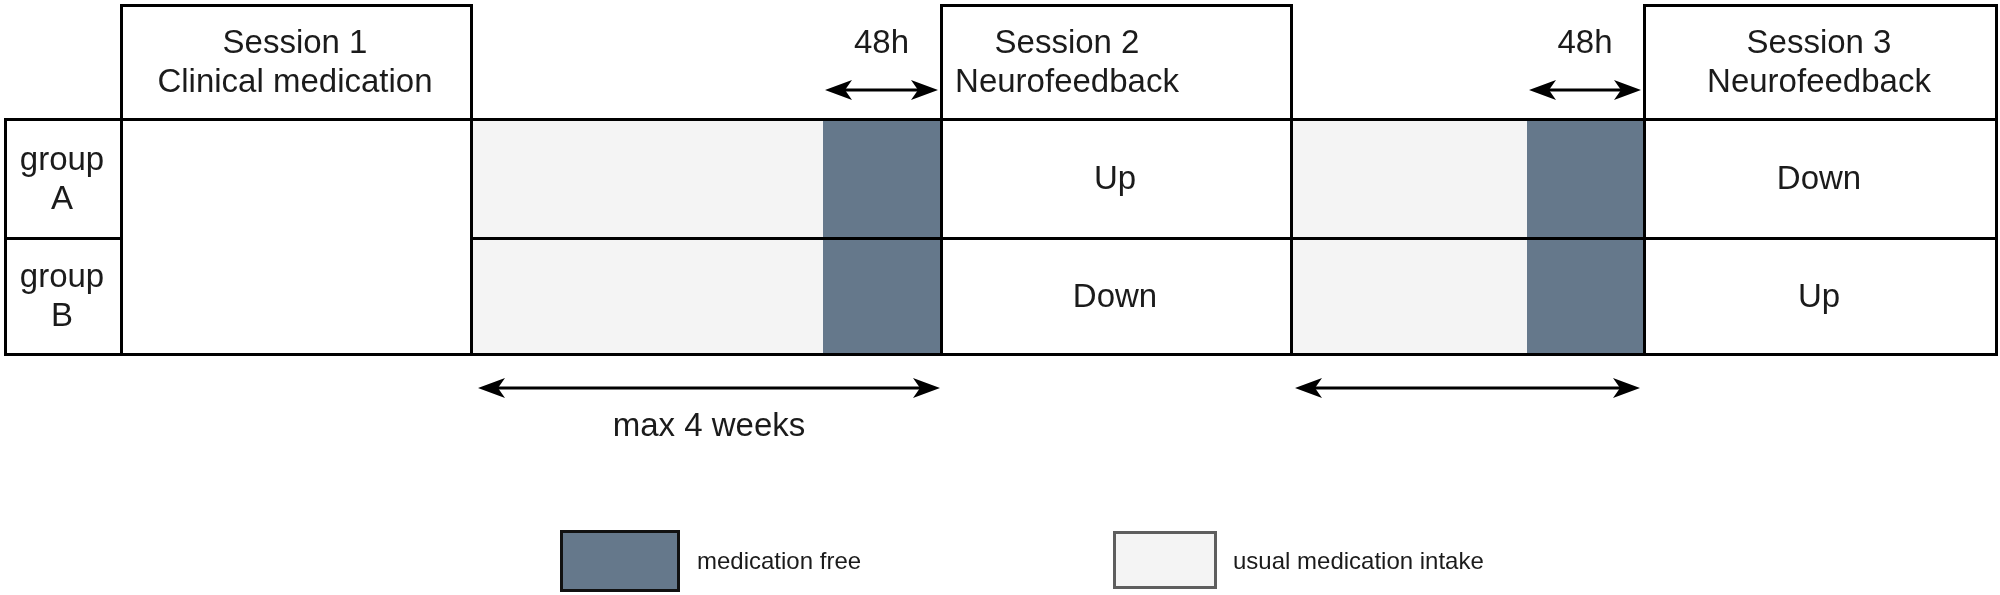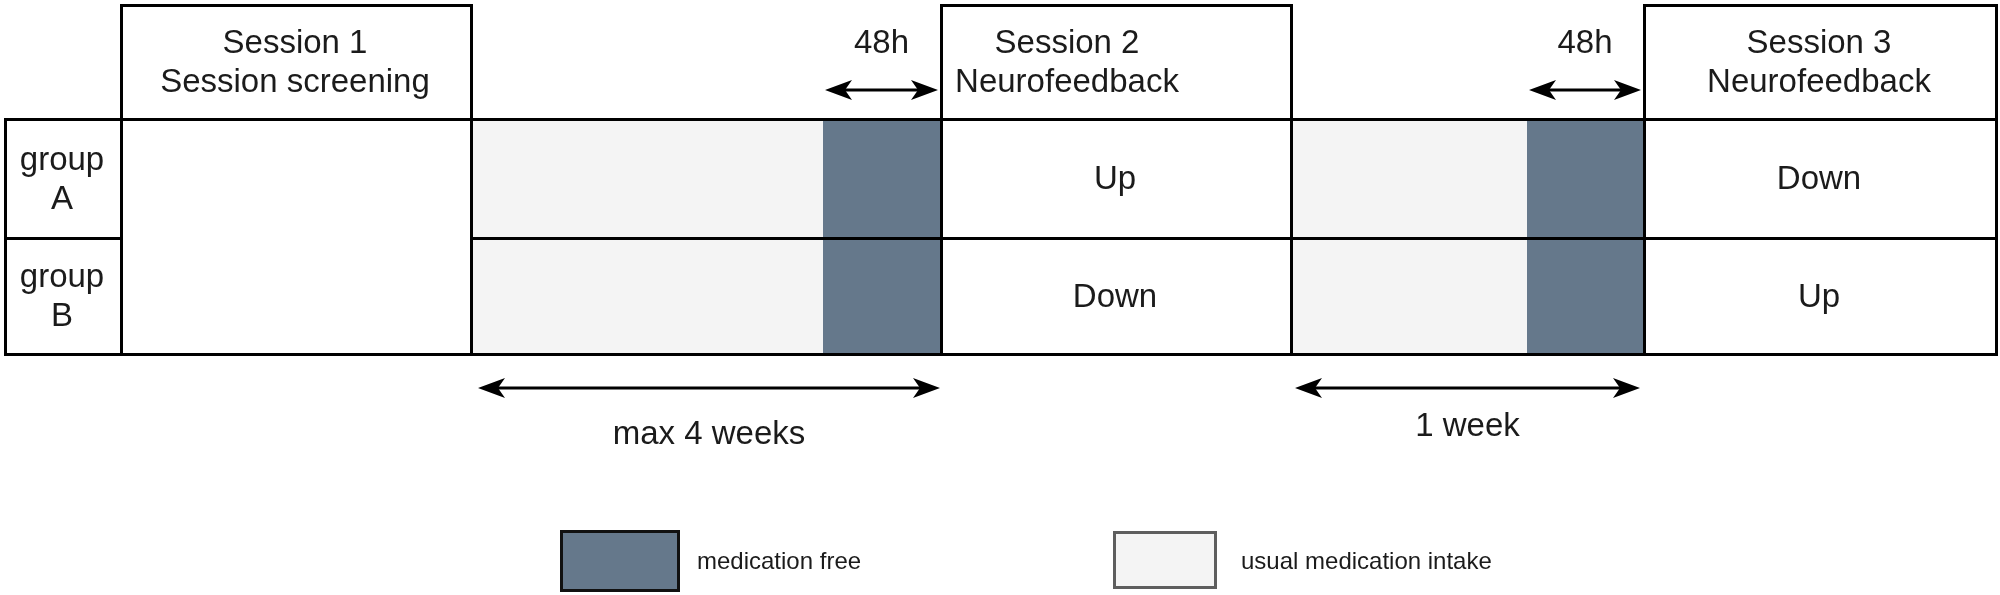--- a/index.html
+++ b/index.html
@@ -75,21 +75,21 @@
   <div class="vline" style="left:4px; top:118px; height:238px;"></div>
   <div class="vline" style="left:120px; top:4px; height:352px;"></div>
   <div class="vline" style="left:470px; top:4px; height:352px;"></div>
   <div class="vline" style="left:940px; top:4px; height:352px;"></div>
   <div class="vline" style="left:1290px; top:4px; height:352px;"></div>
   <div class="vline" style="left:1643px; top:4px; height:352px;"></div>
   <div class="vline" style="left:1995px; top:4px; height:352px;"></div>
 
   <div class="cell" style="left:120px; top:4px; width:350px; height:114px;">
     <span>Session 1</span>
-    <span>Session screening</span>
+    <span>Clinical medication</span>
   </div>
   <div class="cell" style="left:892px; top:4px; width:350px; height:114px;">
     <span>Session 2</span>
     <span>Neurofeedback</span>
   </div>
   <div class="cell" style="left:1643px; top:4px; width:352px; height:114px;">
     <span>Session 3</span>
     <span>Neurofeedback</span>
   </div>
 
@@ -127,28 +127,27 @@
     <line x1="16" y1="14" x2="100" y2="14" stroke="#000" stroke-width="3"></line>
     <polygon points="2,14 29,4 22,14 29,24" fill="#000"></polygon>
     <polygon points="114,14 87,4 94,14 87,24" fill="#000"></polygon>
   </svg>
 
   <svg class="arrow-svg" style="left:476px; top:374px;" width="466" height="28" viewBox="0 0 466 28">
     <line x1="16" y1="14" x2="450" y2="14" stroke="#000" stroke-width="3"></line>
     <polygon points="2,14 29,4 22,14 29,24" fill="#000"></polygon>
     <polygon points="464,14 437,4 444,14 437,24" fill="#000"></polygon>
   </svg>
-  <div class="small-label" style="left:476px; top:406px; width:466px; height:38px;margin-top:8px;">max 4 weeks</div>
+  <div class="small-label" style="left:476px; top:406px; width:466px; height:38px;">max 4 weeks</div>
 
   <svg class="arrow-svg" style="left:1293px; top:374px;" width="349" height="28" viewBox="0 0 349 28">
     <line x1="16" y1="14" x2="333" y2="14" stroke="#000" stroke-width="3"></line>
     <polygon points="2,14 29,4 22,14 29,24" fill="#000"></polygon>
     <polygon points="347,14 320,4 327,14 320,24" fill="#000"></polygon>
   </svg>
-  <div class="small-label" style="left:1293px; top:406px; width:349px; height:38px;">1 week</div>
 
   <div class="legend-swatch dark" style="left:560px; top:530px; width:114px; height:56px;"></div>
   <div class="legend-label" style="left:697px; top:530px; height:62px;">medication free</div>
 
   <div class="legend-swatch light" style="left:1113px; top:531px; width:98px; height:52px;"></div>
-  <div class="legend-label" style="left:1233px; top:530px; height:62px;margin-left:8px;">usual medication intake</div>
+  <div class="legend-label" style="left:1233px; top:530px; height:62px;">usual medication intake</div>
 
 </div>
 
 </body></html>

